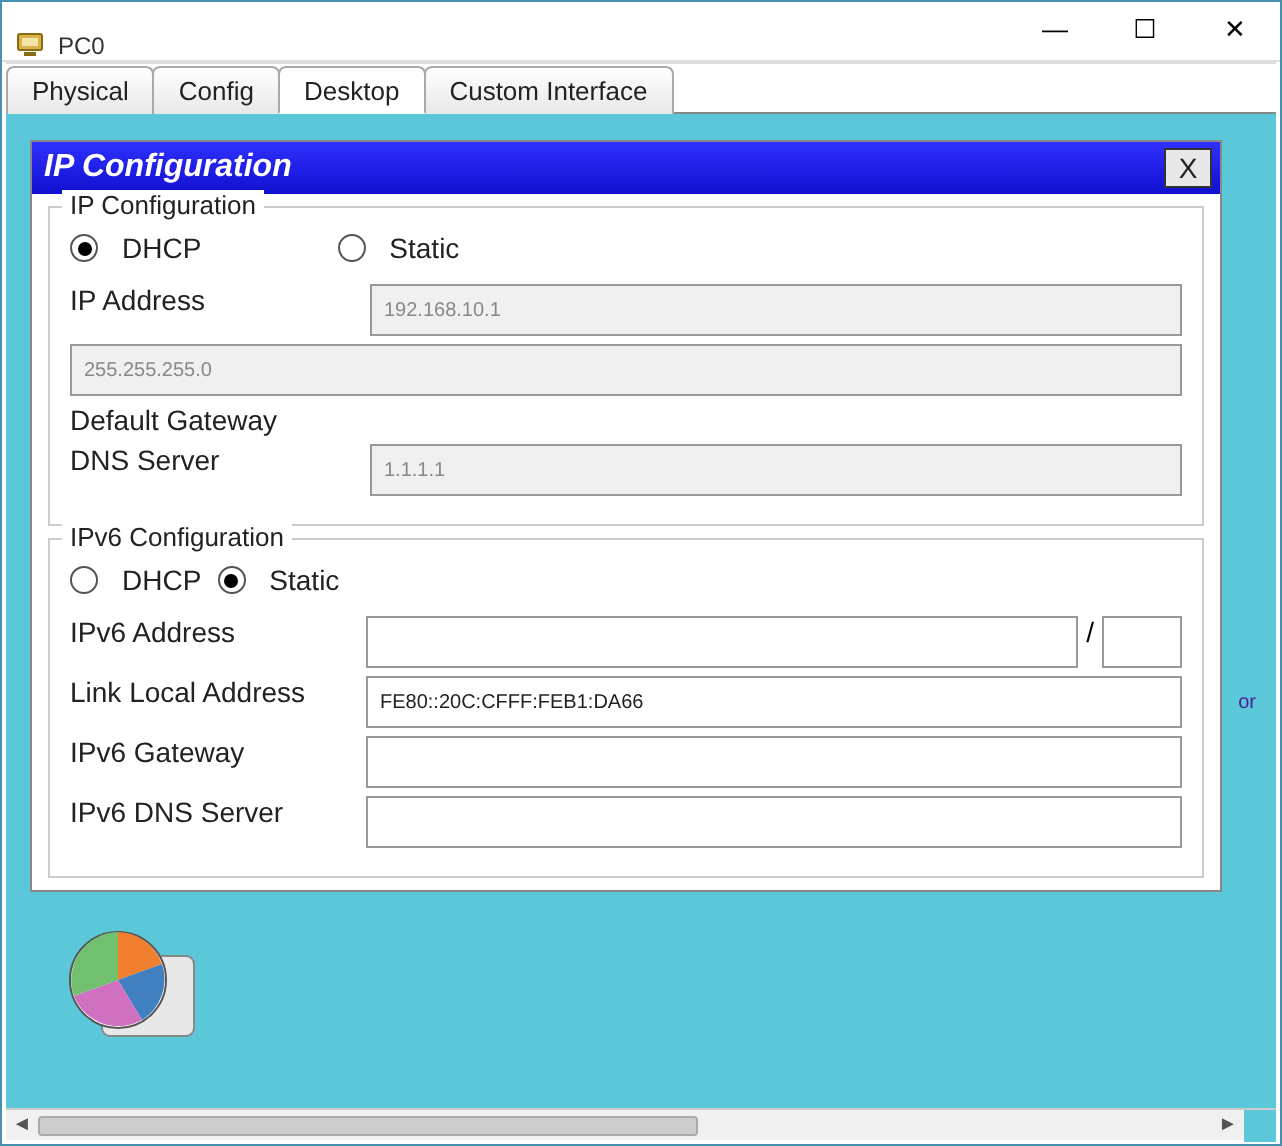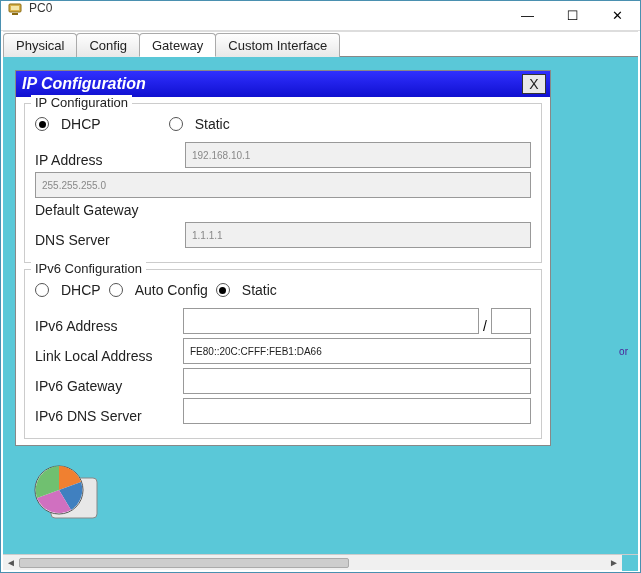--- a/index.html
+++ b/index.html
@@ -2,21 +2,21 @@
 <html><head>
 <meta charset="utf-8">
 <style>
   * { box-sizing: border-box; margin: 0; padding: 0; font-family: Tahoma, Arial, sans-serif; }
   html, body { width: 641px; height: 573px; overflow: hidden; background: #fff; }
   .window {
     position: absolute; top: 0; left: 0; width: 641px; height: 573px;
     border: 1px solid #4a90b0; background: #fff;
   }
   .titlebar {
-    height: 30px; display: flex; align-items: flex-start; padding: 0 0 0 6px;
+    height: 30px; display: flex; align-items: flex-end; padding: 0 0 0 6px;
     background: #fff; border-bottom: 1px solid #ddd;
   }
   .titlebar .icon { width: 16px; height: 16px; margin-right: 6px; }
   .titlebar .title { font-size: 12px; color: #333; flex: 1; }
   .winbtns { display: flex; height: 30px; }
   .winbtn {
     width: 45px; height: 28px; display: flex; align-items: center; justify-content: center;
     background: transparent; border: none; font-size: 13px; color: #000;
   }
   .client {
@@ -33,21 +33,21 @@
     background: linear-gradient(#fefefe,#e8e8e8); position: relative; top: 1px;
   }
   .tab.active {
     background: #fff; border-bottom: 1px solid #fff; z-index: 2; font-weight: normal;
   }
   .desktop-area {
     position: absolute; top: 27px; left: 6px; right: 6px; bottom: 6px;
     background: #5ac8d8;
   }
   .ipcfg-window {
-    position: absolute; top: 12px; left: 6px; width: 536px;
+    position: absolute; top: 12px; left: 6px; width: 596px;
     background: #fff; border: 1px solid #888;
   }
   .ipcfg-titlebar {
     height: 26px; background: #2020ff; background: linear-gradient(#3030ff,#1010d0);
     display: flex; align-items: center; padding: 0 4px 0 6px;
   }
   .ipcfg-title { color: #fff; font-size: 16px; font-weight: bold; font-style: italic; flex: 1; }
   .ipcfg-close {
     width: 24px; height: 20px; background: #e8e8e8; border: 1px solid #333;
     display: flex; align-items: center; justify-content: center; font-size: 14px; color: #222;
@@ -60,21 +60,21 @@
     font-size: 13px; color: #222;
   }
   .radio-row { display: flex; gap: 28px; margin: 4px 0 10px 0; }
   .radio-row.v6 { gap: 8px; }
   .radio-item { display: flex; align-items: center; gap: 12px; font-size: 14px; color: #222; }
   .radio {
     width: 14px; height: 14px; border: 1px solid #555; border-radius: 50%;
     display: inline-flex; align-items: center; justify-content: center; background: #fff;
   }
   .radio.checked::after { content: ""; width: 7px; height: 7px; border-radius: 50%; background: #000; }
-  .form-row { display: flex; align-items: flex-end; margin: 4px 0; }
+  .form-row { display: flex; align-items: flex-start; margin: 4px 0; }
   .form-row .lbl { width: 150px; font-size: 14px; color: #222; }
   .form-row.v6 .lbl { width: 148px; }
   .form-row input {
     flex: 1; height: 26px; border: 1px solid #999; padding: 2px 6px; font-size: 10px;
     color: #222; background: #fff;
   }
   .form-row input.disabled { background: #f0f0f0; color: #888; }
   .slash { padding: 0 4px; font-size: 14px; }
   .prefix { width: 40px; height: 26px; border: 1px solid #999; }
   .pie-icon {
@@ -112,21 +112,21 @@
       <button class="winbtn">—</button>
       <button class="winbtn">☐</button>
       <button class="winbtn">✕</button>
     </div>
   </div>
 
   <div class="client">
     <div class="tabs">
       <div class="tab">Physical</div>
       <div class="tab">Config</div>
-      <div class="tab active">Gateway</div>
+      <div class="tab active">Desktop</div>
       <div class="tab">Custom Interface</div>
     </div>
 
     <div class="desktop-area">
 
       <div class="ipcfg-window">
         <div class="ipcfg-titlebar">
           <span class="ipcfg-title">IP Configuration</span>
           <div class="ipcfg-close">X</div>
         </div>
@@ -158,24 +158,20 @@
             <input class="disabled" readonly="" value="1.1.1.1" style="">
           </div>
         </div>
 
         <div class="fieldset">
           <div class="legend">IPv6 Configuration</div>
           <div class="radio-row v6">
             <label class="radio-item">
               <span class="radio"></span>
               <span>DHCP</span>
-            </label>
-            <label class="radio-item">
-              <span class="radio"></span>
-              <span>Auto Config</span>
             </label>
             <label class="radio-item">
               <span class="radio checked"></span>
               <span>Static</span>
             </label>
           </div>
           <div class="form-row v6">
             <span class="lbl">IPv6 Address</span>
             <input style="flex: 1 1 0%;" value="">
             <span class="slash">/</span>

